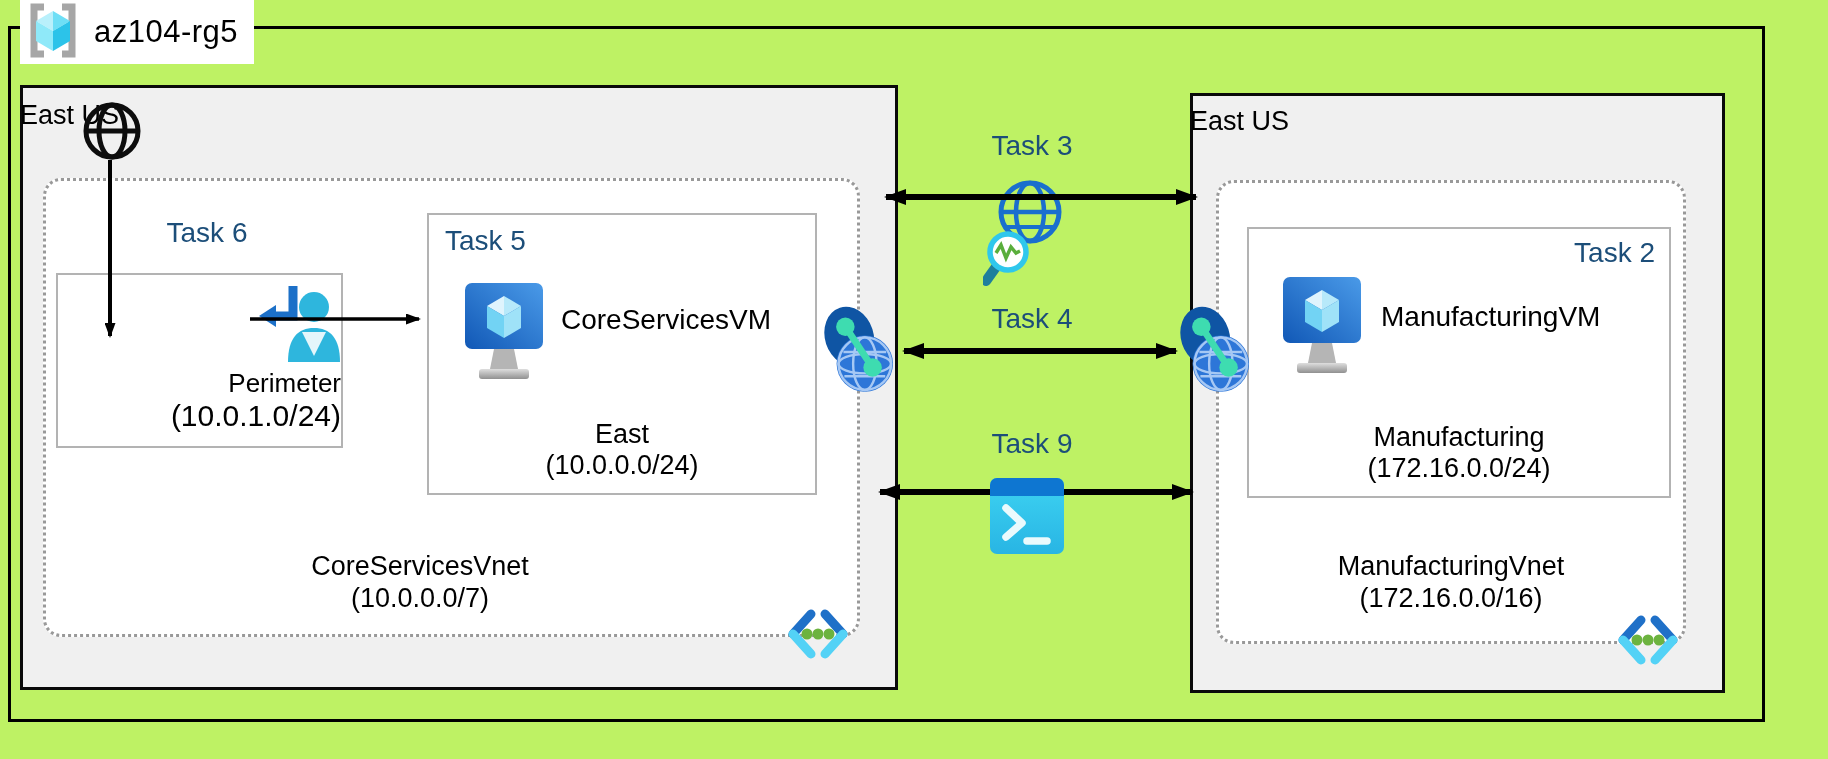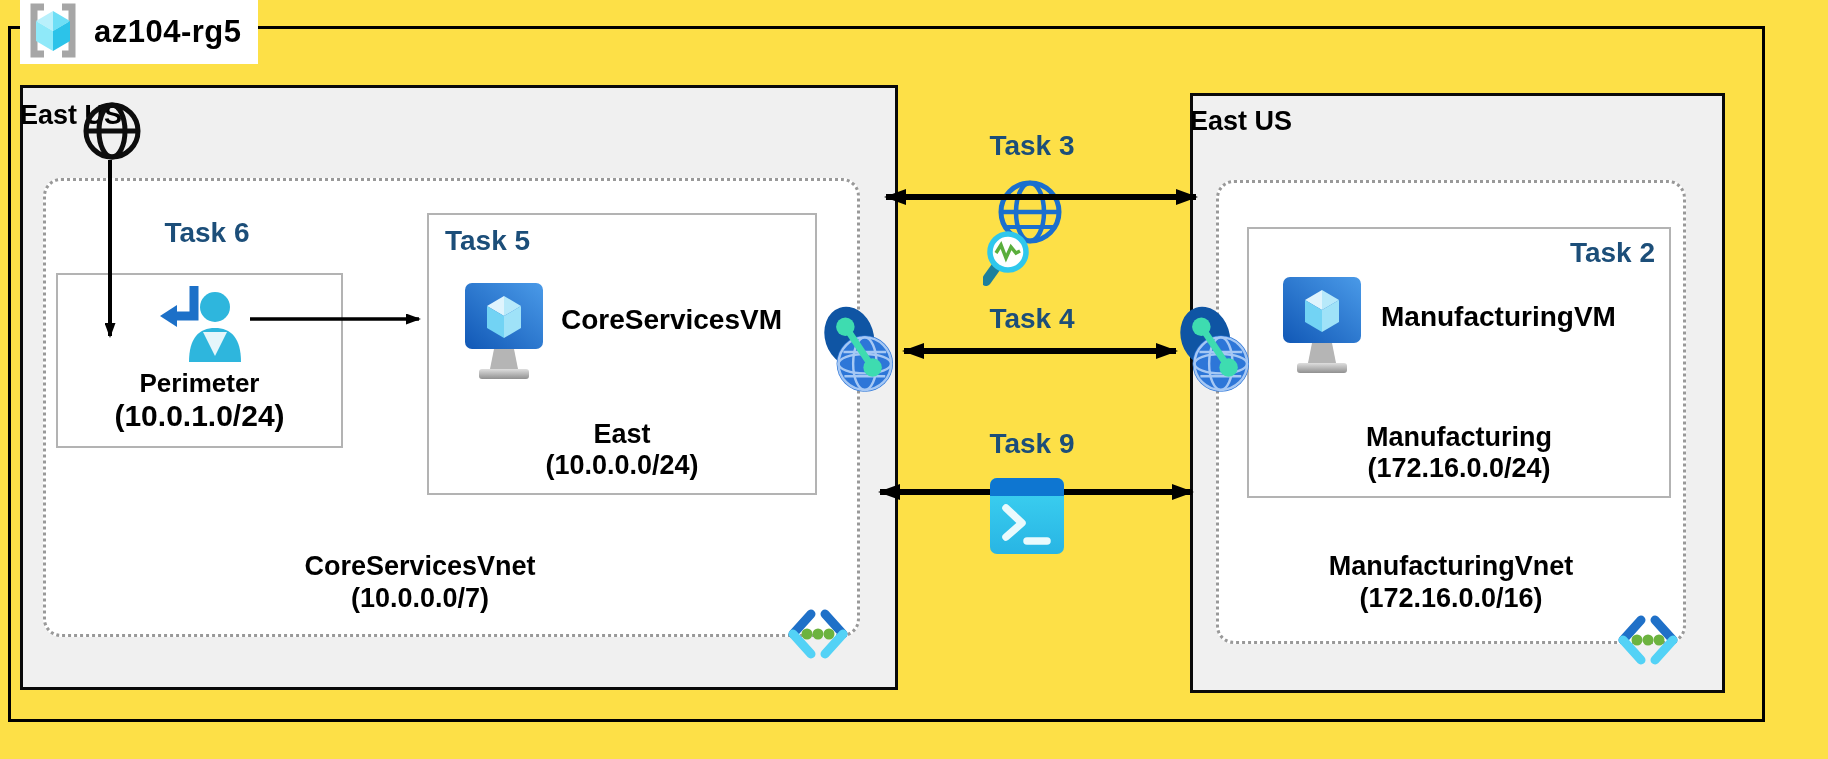--- a/index.html
+++ b/index.html
@@ -1,18 +1,18 @@
 <!DOCTYPE html>
 <html><head>
 <meta charset="utf-8">
 <style>
   html,body{margin:0;padding:0;background:#ffffff;}
   #canvas{
-    position:relative;width:1828px;height:759px;background:#fde047;
-    font-family:"Liberation Sans",sans-serif;font-weight:bold;color:#000;
+    position:relative;width:1828px;height:759px;background:#bef264;
+    font-family:"Liberation Sans",sans-serif;font-weight:normal;color:#000;
     overflow:hidden;
   }
   #canvas *{box-sizing:border-box;}
   .abs{position:absolute;}
   
   .rg-frame{left:8px;top:26px;width:1757px;height:696px;border:3px solid #000;}
   .rg-chip{left:20px;top:0;height:64px;display:flex;align-items:center;gap:10px;
            background:#fff;padding:0 16px 0 2px;z-index:6;}
   .rg-chip .rg-name{font-size:31px;letter-spacing:0.5px;}
   
@@ -21,21 +21,21 @@
   
   .vnet-area{background:#ffffff;border:3px dotted #999;border-radius:18px;z-index:2;}
   .task-title{color:#1c4e79;font-size:28px;text-align:center;z-index:3;}
   
   .inner-box{background:#fff;border:2px solid #b3b3b3;z-index:3;}
   .inner-task-label{position:absolute;color:#1c4e79;font-size:28px;}
   .vm-name{position:absolute;font-size:28px;white-space:nowrap;}
   .subnet-block{position:absolute;left:0;width:100%;text-align:center;
                 font-size:27px;line-height:1.16;}
   .vnet-label{z-index:3;text-align:center;font-size:27px;line-height:1.18;}
-  .perimeter-box{display:flex;flex-direction:column;align-items:center;padding-top:5px;}
+  .perimeter-box{display:flex;flex-direction:column;align-items:flex-end;padding-top:5px;}
   .perimeter-box .p-name{font-size:26px;margin-top:2px;}
   .perimeter-box .p-cidr{font-size:30px;}
   .icon-layer-low{z-index:3;}
   .arrow-layer{left:0;top:0;width:1828px;height:759px;z-index:4;pointer-events:none;}
   .icon-layer-high{z-index:5;}
 </style>
 </head>
 <body>
 
 <div id="canvas">

